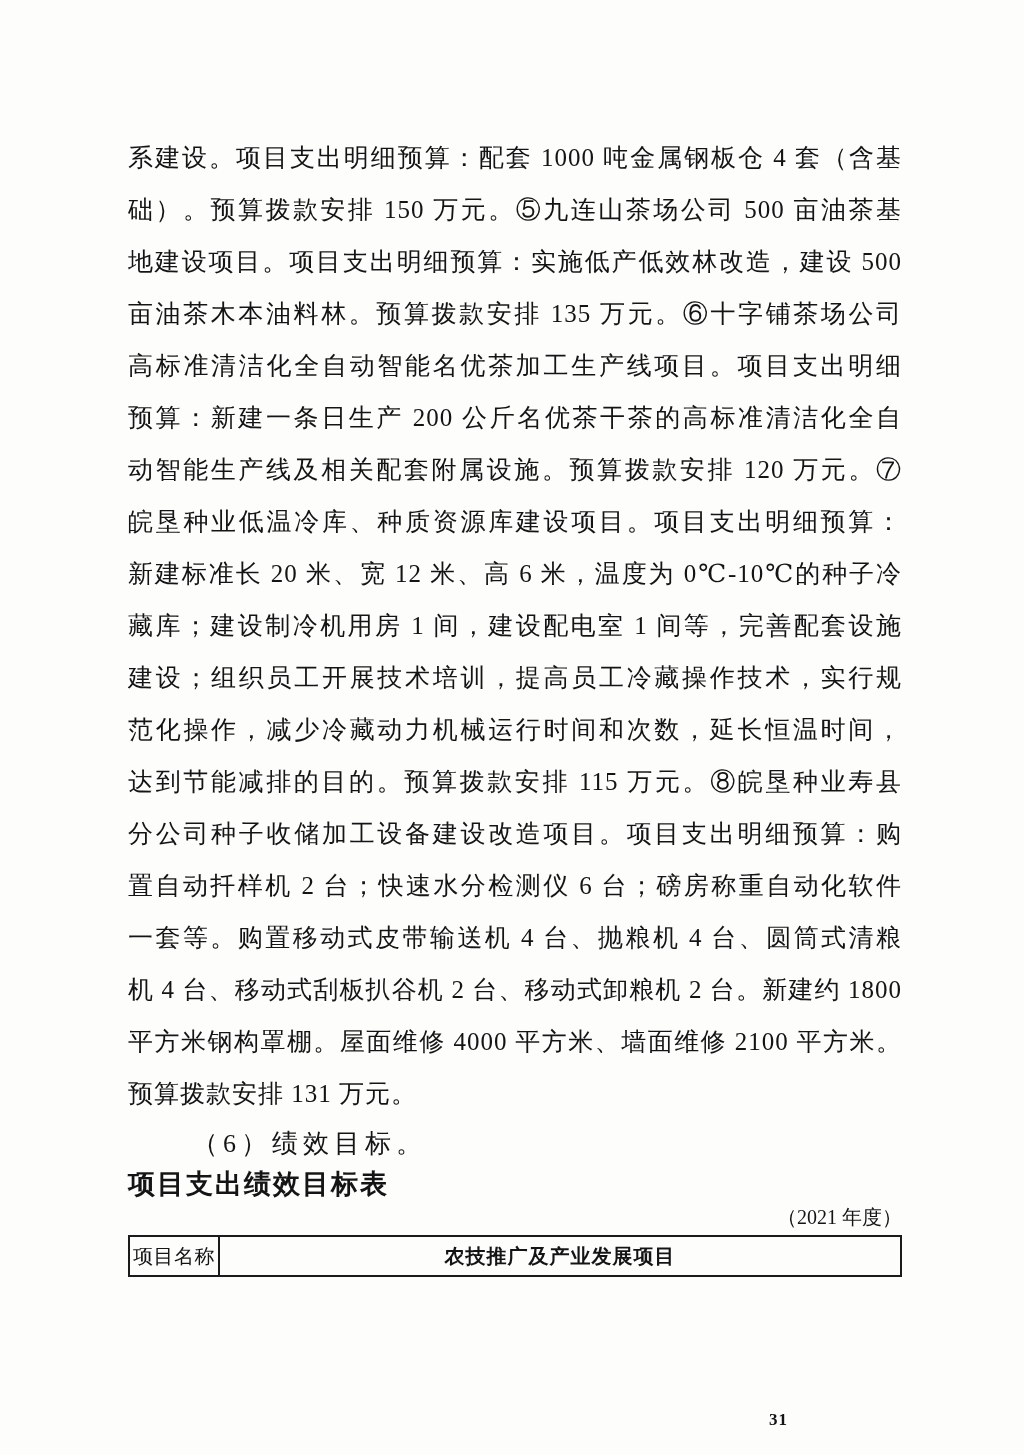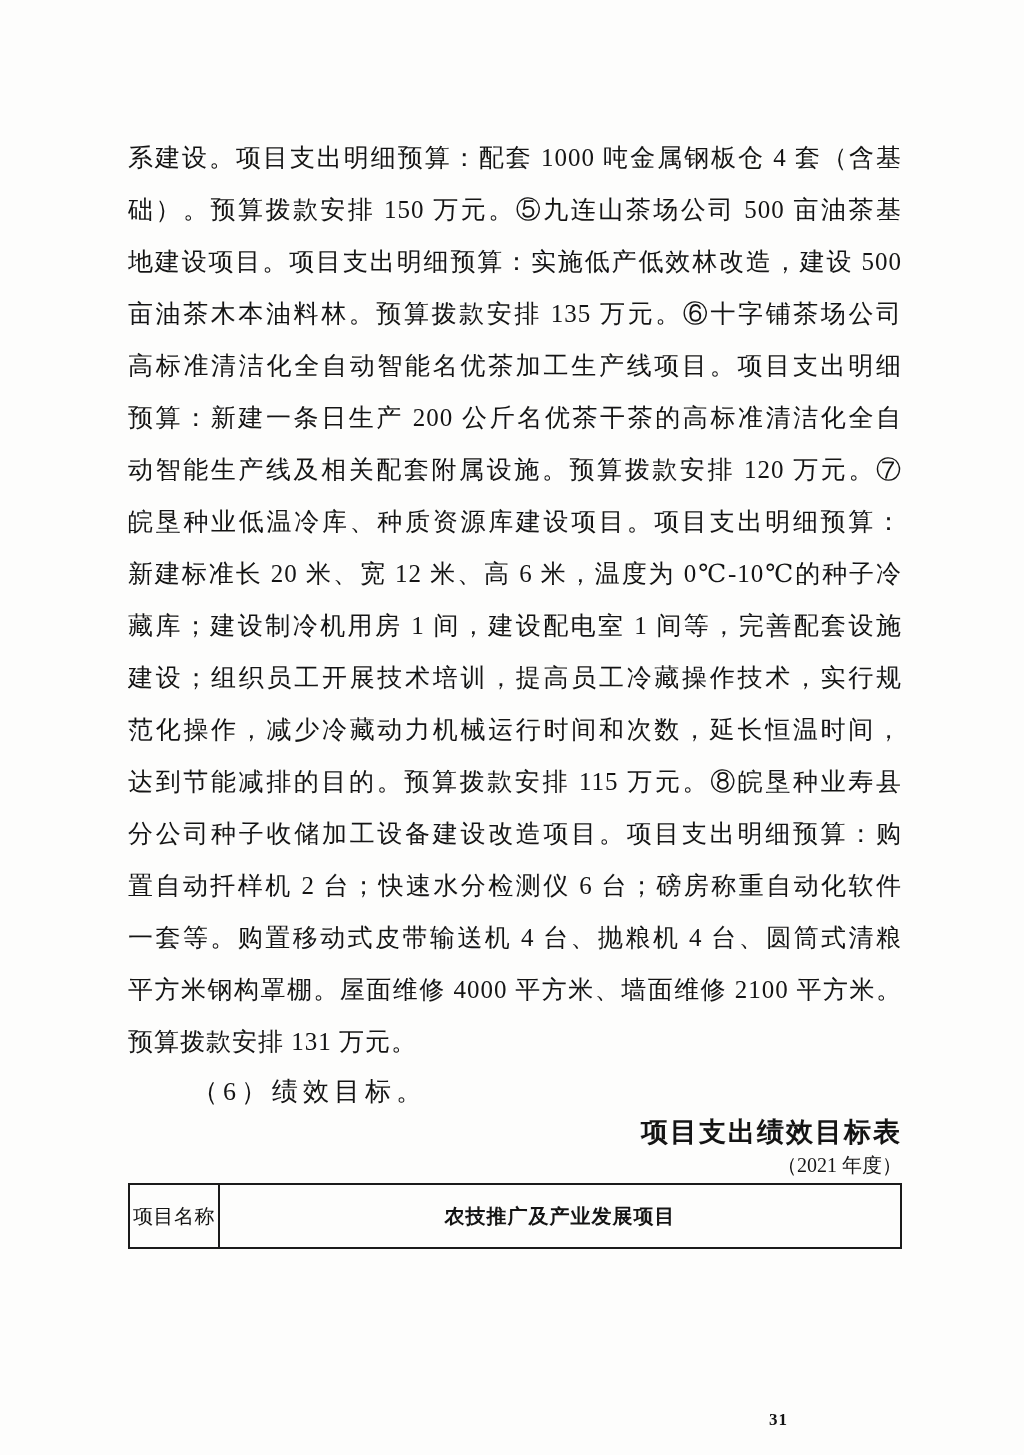--- a/index.html
+++ b/index.html
@@ -40,42 +40,42 @@
     font-size: 26px;
     line-height: 48px;
     height: 48px;
     padding-left: 64px;
     letter-spacing: 5px;
   }
   .doc-title {
     font-size: 27px;
     font-weight: bold;
     line-height: 32px;
-    text-align: right;
+    text-align: left;
     letter-spacing: 2px;
     font-family: "Liberation Sans", "DejaVu Sans", sans-serif;
   }
   .doc-subtitle {
     font-size: 20px;
     line-height: 30px;
     text-align: right;
     margin-top: 2px;
   }
   table.ptable {
     width: 100%;
     margin-top: 3px;
     border-collapse: collapse;
     table-layout: fixed;
   }
   table.ptable, table.ptable td {
     border: 2px solid #1b1b1b;
   }
   table.ptable td {
     height: 38px;
-    padding: 12px 2px;
+    padding: 0 2px;
     vertical-align: middle;
     text-align: center;
   }
   td.cell-h {
     width: 84px;
     font-size: 20px;
     letter-spacing: 0.5px;
   }
   td.cell-v {
     font-size: 20px;
@@ -106,20 +106,21 @@
     <div class="line">动智能生产线及相关配套附属设施。预算拨款安排 120 万元。⑦</div>
     <div class="line">皖垦种业低温冷库、种质资源库建设项目。项目支出明细预算：</div>
     <div class="line">新建标准长 20 米、宽 12 米、高 6 米，温度为 0℃-10℃的种子冷</div>
     <div class="line">藏库；建设制冷机用房 1 间，建设配电室 1 间等，完善配套设施</div>
     <div class="line">建设；组织员工开展技术培训，提高员工冷藏操作技术，实行规</div>
     <div class="line">范化操作，减少冷藏动力机械运行时间和次数，延长恒温时间，</div>
     <div class="line">达到节能减排的目的。预算拨款安排 115 万元。⑧皖垦种业寿县</div>
     <div class="line">分公司种子收储加工设备建设改造项目。项目支出明细预算：购</div>
     <div class="line">置自动扦样机 2 台；快速水分检测仪 6 台；磅房称重自动化软件</div>
     <div class="line">一套等。购置移动式皮带输送机 4 台、抛粮机 4 台、圆筒式清粮</div>
+    <div class="line">机 4 台、移动式刮板扒谷机 2 台、移动式卸粮机 2 台。新建约 1800</div>
     <div class="line">平方米钢构罩棚。屋面维修 4000 平方米、墙面维修 2100 平方米。</div>
     <div class="line last">预算拨款安排 131 万元。</div>
 
     <div class="item6">（6）绩效目标。</div>
 
     <div class="doc-title">项目支出绩效目标表</div>
     <div class="doc-subtitle">（2021 年度）</div>
 
     <table class="ptable">
       <tbody>

